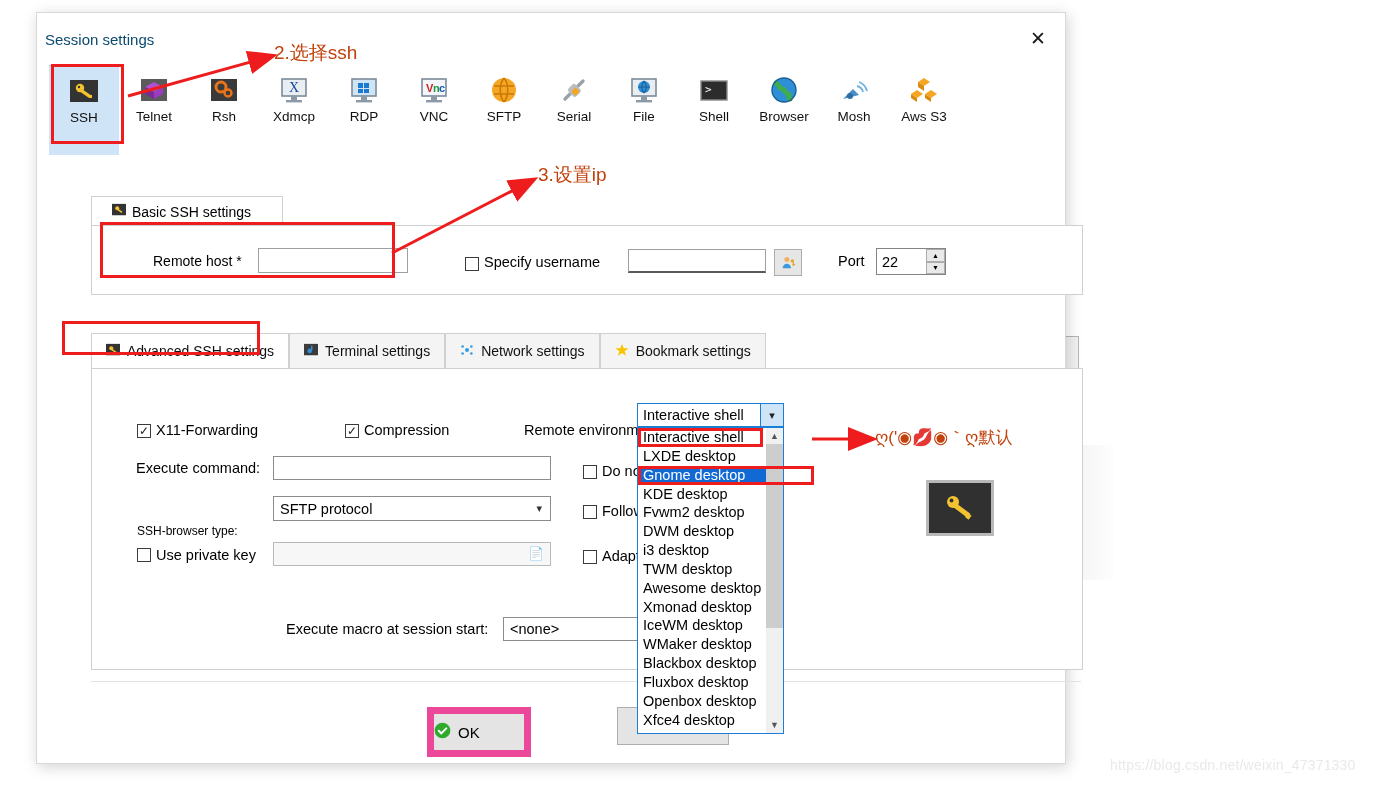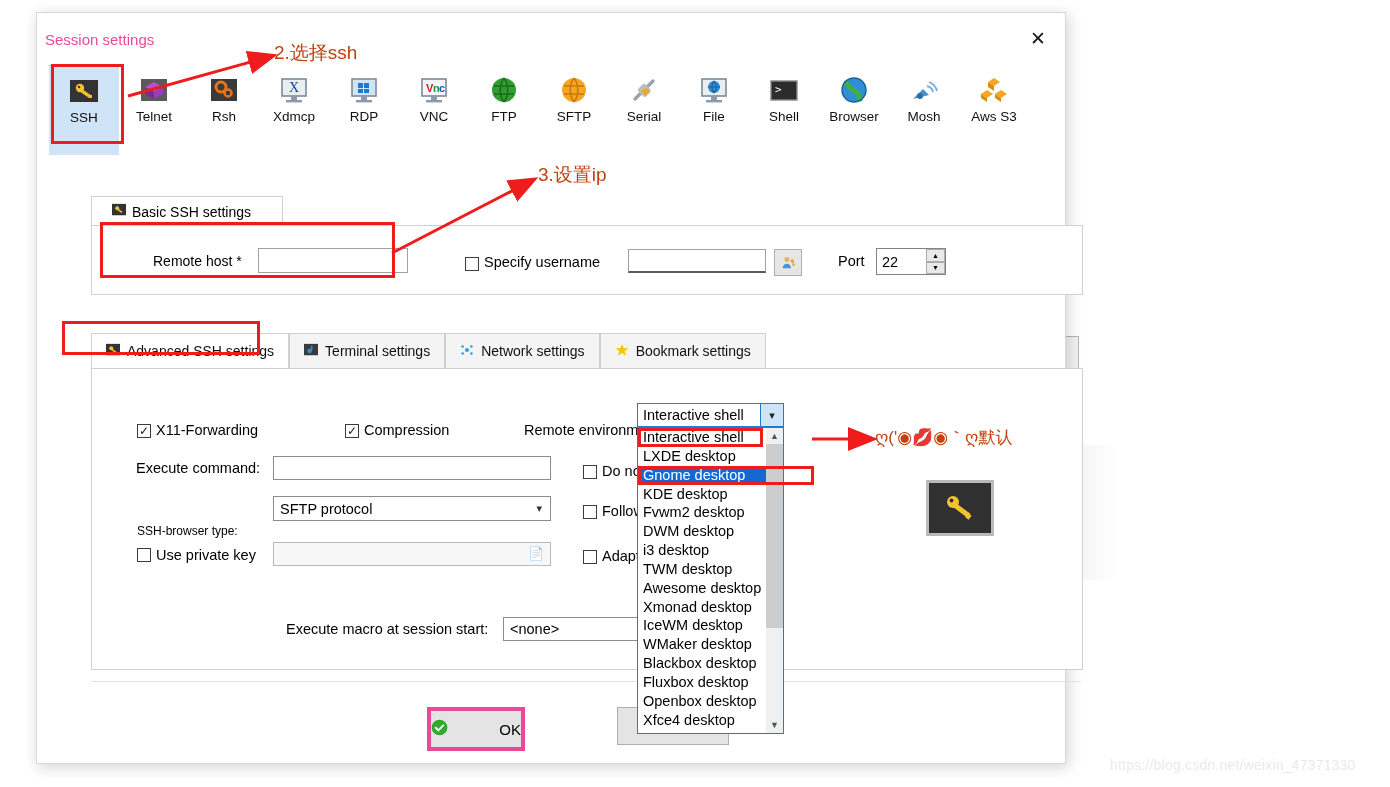--- a/index.html
+++ b/index.html
@@ -20,21 +20,21 @@
   #bg-fade{position:absolute;left:1077px;top:0;width:60px;height:787px;
     background:linear-gradient(to right,rgba(255,255,255,0),#ffffff 70%);}
   #watermark{position:absolute;left:1110px;top:757px;font-size:14px;color:#e9e9e9;letter-spacing:.2px;}
 
   
   #dialog{
     position:absolute;left:36px;top:12px;width:1028px;height:750px;
     background:#ffffff;border:1px solid #d8d8d8;
     box-shadow:2px 3px 14px rgba(0,0,0,.18);
   }
-  #dlg-title{position:absolute;left:8px;top:18px;font-size:15px;color:#ec4899;}
+  #dlg-title{position:absolute;left:8px;top:18px;font-size:15px;color:#0c4a6e;}
   #dlg-close{position:absolute;right:14px;top:12px;width:26px;height:26px;
     display:flex;align-items:center;justify-content:center;font-size:19px;color:#1a1a1a;cursor:pointer;}
 
   
   #proto-bar{position:absolute;left:12px;top:52px;width:1000px;height:90px;display:flex;}
   .proto{width:70px;display:flex;flex-direction:column;align-items:center;gap:3px;padding-top:9px;cursor:pointer;}
   .proto .ic{width:32px;height:32px;display:block;}
   .proto .lb{font-size:13.5px;color:#111;white-space:nowrap;}
   .proto.sel{background:#cfe5f7;border-top:1px solid #9dc7e8;}
 
@@ -100,22 +100,22 @@
   #renv-list{position:absolute;left:637px;top:427px;width:147px;height:307px;border:1px solid #1a7fd4;
      background:#fff;box-sizing:border-box;overflow:hidden;}
   .opt{height:18.85px;line-height:18.85px;padding-left:5px;font-size:14.5px;white-space:nowrap;cursor:pointer;color:#000;}
   .opt.hl{background:#1269d3;color:#fff;}
   #renv-sb{position:absolute;right:0;top:0;width:17px;height:100%;background:#f0f0f0;}
   #sb-up{height:16px;display:flex;align-items:center;justify-content:center;font-size:9px;color:#555;background:#f0f0f0;cursor:pointer;}
   #sb-dn{position:absolute;bottom:0;width:17px;height:16px;display:flex;align-items:center;justify-content:center;font-size:9px;color:#555;background:#f0f0f0;cursor:pointer;}
   #sb-thumb{position:absolute;top:16px;width:17px;height:184px;background:#cdcdcd;cursor:pointer;}
 
   
-  #btn-ok{position:absolute;left:390px;top:694px;width:90px;height:36px;border:4px solid #ec4899;background:#e4e4e4;
-     display:flex;align-items:center;justify-content:space-between;gap:7px;font-size:15px;cursor:pointer;}
+  #btn-ok{position:absolute;left:390px;top:694px;width:90px;height:36px;border:7px solid #ec4899;background:#e4e4e4;
+     display:flex;align-items:center;justify-content:flex-start;gap:7px;font-size:15px;cursor:pointer;}
   #btn-cancel{position:absolute;left:580px;top:694px;width:110px;height:36px;border:1px solid #adadad;background:#e4e4e4;
      display:flex;align-items:center;justify-content:center;gap:7px;font-size:15px;cursor:pointer;}
   #footer-sep{position:absolute;left:54px;top:668px;width:990px;height:1px;background:#e2e2e2;}
 
   
   .cbox{width:14px;height:14px;border:1px solid #3b3b3b;background:#fff;box-sizing:border-box;
      display:inline-flex;align-items:center;justify-content:center;cursor:pointer;}
   .cbox .ck{font-size:12px;color:#222;line-height:1;}
 
   
@@ -215,29 +215,20 @@
             <text x="8" y="18" font-size="11" font-weight="bold" fill="#d21e1e">V</text>
             <text x="15" y="18" font-size="11" font-weight="bold" fill="#1b9b3c">n</text>
             <text x="21" y="18" font-size="11" font-weight="bold" fill="#1a56c2">c</text>
             <rect x="13" y="22" width="6" height="4" fill="#8b9aa6"></rect>
             <rect x="8" y="26" width="16" height="2.4" fill="#8b9aa6"></rect>
           </svg>
       </span>
       <span class="lb">VNC</span>
     </div>
 
-    <div class="proto">
-      <span class="ic">
-        <svg viewBox="0 0 32 32" width="32" height="32">
-            <circle cx="16" cy="16" r="12" fill="#2f9e2f"></circle>
-            <path d="M6 12h20M6 20h20M16 4c-5 6-5 18 0 24M16 4c5 6 5 18 0 24" stroke="#1d6b1d" stroke-width="1.6" fill="none"></path>
-          </svg>
-      </span>
-      <span class="lb">FTP</span>
-    </div>
 
     <div class="proto">
       <span class="ic">
         <svg viewBox="0 0 32 32" width="32" height="32">
             <circle cx="16" cy="16" r="12" fill="#f5a623"></circle>
             <path d="M6 12h20M6 20h20M16 4c-5 6-5 18 0 24M16 4c5 6 5 18 0 24" stroke="#c97a06" stroke-width="1.6" fill="none"></path>
           </svg>
       </span>
       <span class="lb">SFTP</span>
     </div>

